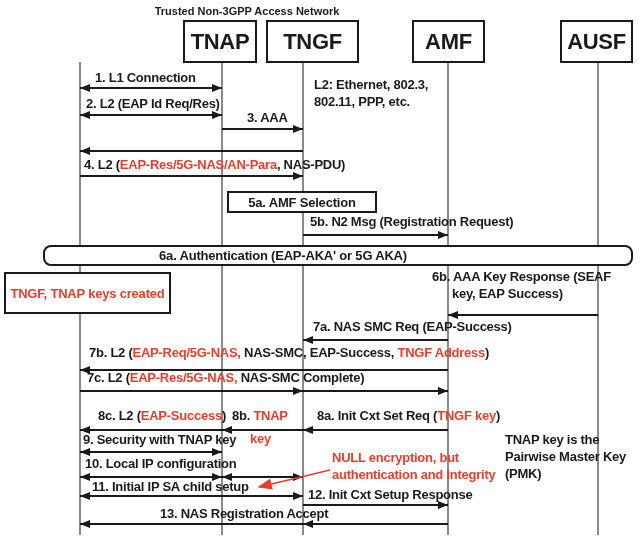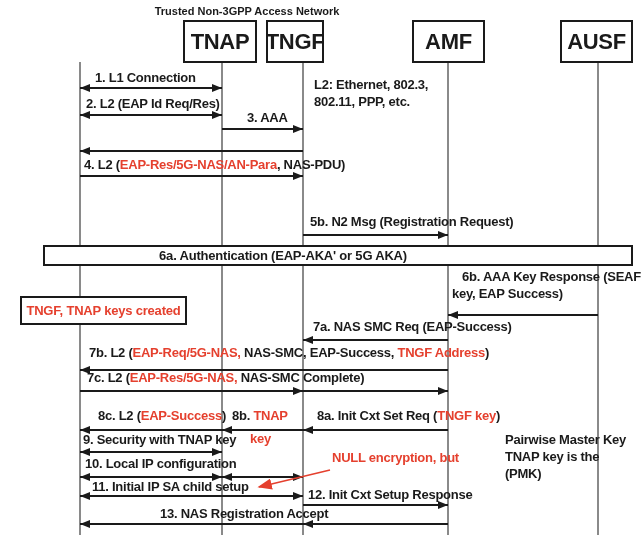--- a/index.html
+++ b/index.html
@@ -50,55 +50,59 @@
 <body>
 
 <div id="diagram">
   <div class="title">Trusted Non-3GPP Access Network</div>
 <div class="lifeline" style="left: 79px;"></div>
     <div class="lifeline" style="left: 221px;"></div>
     <div class="actor-box" style="left: 183px; width: 74px;">
       <span>TNAP</span>
     </div>
     <div class="lifeline" style="left: 302px;"></div>
-    <div class="actor-box" style="left: 266px; width: 58px;">
+    <div class="actor-box" style="left: 266px; width: 93px;">
       <span>TNGF</span>
     </div>
     <div class="lifeline" style="left: 447px;"></div>
     <div class="actor-box" style="left: 412px; width: 73px;">
       <span>AMF</span>
     </div>
     <div class="lifeline" style="left: 597px;"></div>
     <div class="actor-box" style="left: 560px; width: 73px;">
       <span>AUSF</span>
     </div>
-    <div class="process-box" style="left: 43px; top: 245px; width: 590px; height: 21px;">
+    <div class="process-box" style="left: 227px; top: 191px; width: 150px; height: 22px;">
+      <span class="ink">5a. AMF Selection</span>
+    </div>
+    <div class="process-box" style="left: 43px; top: 245px; width: 590px; height: 21px; border-radius: 8px;">
       <span class="ink" style="left: -55px;">6a. Authentication (EAP-AKA' or 5G AKA)</span>
     </div>
-    <div class="process-box" style="left: 20px; top: 272px; width: 167px; height: 29px; margin-top: 24px;">
+    <div class="process-box" style="left: 4px; top: 272px; width: 167px; height: 42px;">
       <span class="red">TNGF, TNAP keys created</span>
     </div>
     <div class="side-note ink" style="left: 314px; top: 76px;">
       <div>L2: Ethernet, 802.3,</div>
       <div>802.11, PPP, etc.</div>
     </div>
     <div class="side-note ink" style="left: 505px; top: 431px;">
+      <div>TNAP key is the</div>
       <div>Pairwise Master Key</div>
-      <div>TNAP key is the</div>
       <div>(PMK)</div>
     </div>
     <div class="side-note red" style="left: 332px; top: 449px;">
       <div>NULL encryption, but</div>
+      <div>authentication and integrity</div>
     </div>
     <div class="msg-label" style="left: 95px; top: 71px;"><span class="ink">1. L1 Connection</span></div>
     <div class="msg-label" style="left: 86px; top: 97px;"><span class="ink">2. L2 (EAP Id Req/Res)</span></div>
     <div class="msg-label" style="left: 247px; top: 111px;"><span class="ink">3. AAA</span></div>
     <div class="msg-label" style="left: 84px; top: 158px;"><span class="ink">4. L2 (</span><span class="red">EAP-Res/5G-NAS/AN-Para</span><span class="ink">, NAS-PDU)</span></div>
     <div class="msg-label" style="left: 310px; top: 215px;"><span class="ink">5b. N2 Msg (Registration Request)</span></div>
-    <div class="msg-label" style="left: 462px; top: 270px;"><span class="ink">6b. AAA Key Response (SEAF</span></div>
+    <div class="msg-label" style="left: 432px; top: 270px;"><span class="ink">6b. AAA Key Response (SEAF</span></div>
     <div class="msg-label" style="left: 452px; top: 287px;"><span class="ink">key, EAP Success)</span></div>
     <div class="msg-label" style="left: 313px; top: 320px;"><span class="ink">7a. NAS SMC Req (EAP-Success)</span></div>
     <div class="msg-label" style="left: 89px; top: 346px;"><span class="ink">7b. L2 (</span><span class="red">EAP-Req/5G-NAS,</span><span class="ink"> NAS-SMC, EAP-Success, </span><span class="red">TNGF Address</span><span class="ink">)</span></div>
     <div class="msg-label" style="left: 87px; top: 371px;"><span class="ink">7c. L2 (</span><span class="red">EAP-Res/5G-NAS,</span><span class="ink"> NAS-SMC Complete)</span></div>
     <div class="msg-label" style="left: 82px; top: 409px; margin-left: 16px;"><span class="ink">8c. L2 (</span><span class="red">EAP-Success</span><span class="ink">)</span></div>
     <div class="msg-label" style="left: 232px; top: 409px;"><span class="ink">8b. </span><span class="red">TNAP</span></div>
     <div class="msg-label" style="left: 250px; top: 432px;"><span class="red">key</span></div>
     <div class="msg-label" style="left: 317px; top: 409px;"><span class="ink">8a. Init Cxt Set Req (</span><span class="red">TNGF key</span><span class="ink">)</span></div>
     <div class="msg-label" style="left: 83px; top: 433px;"><span class="ink">9. Security with TNAP key</span></div>
     <div class="msg-label" style="left: 85px; top: 457px;"><span class="ink">10. Local IP configuration</span></div>

